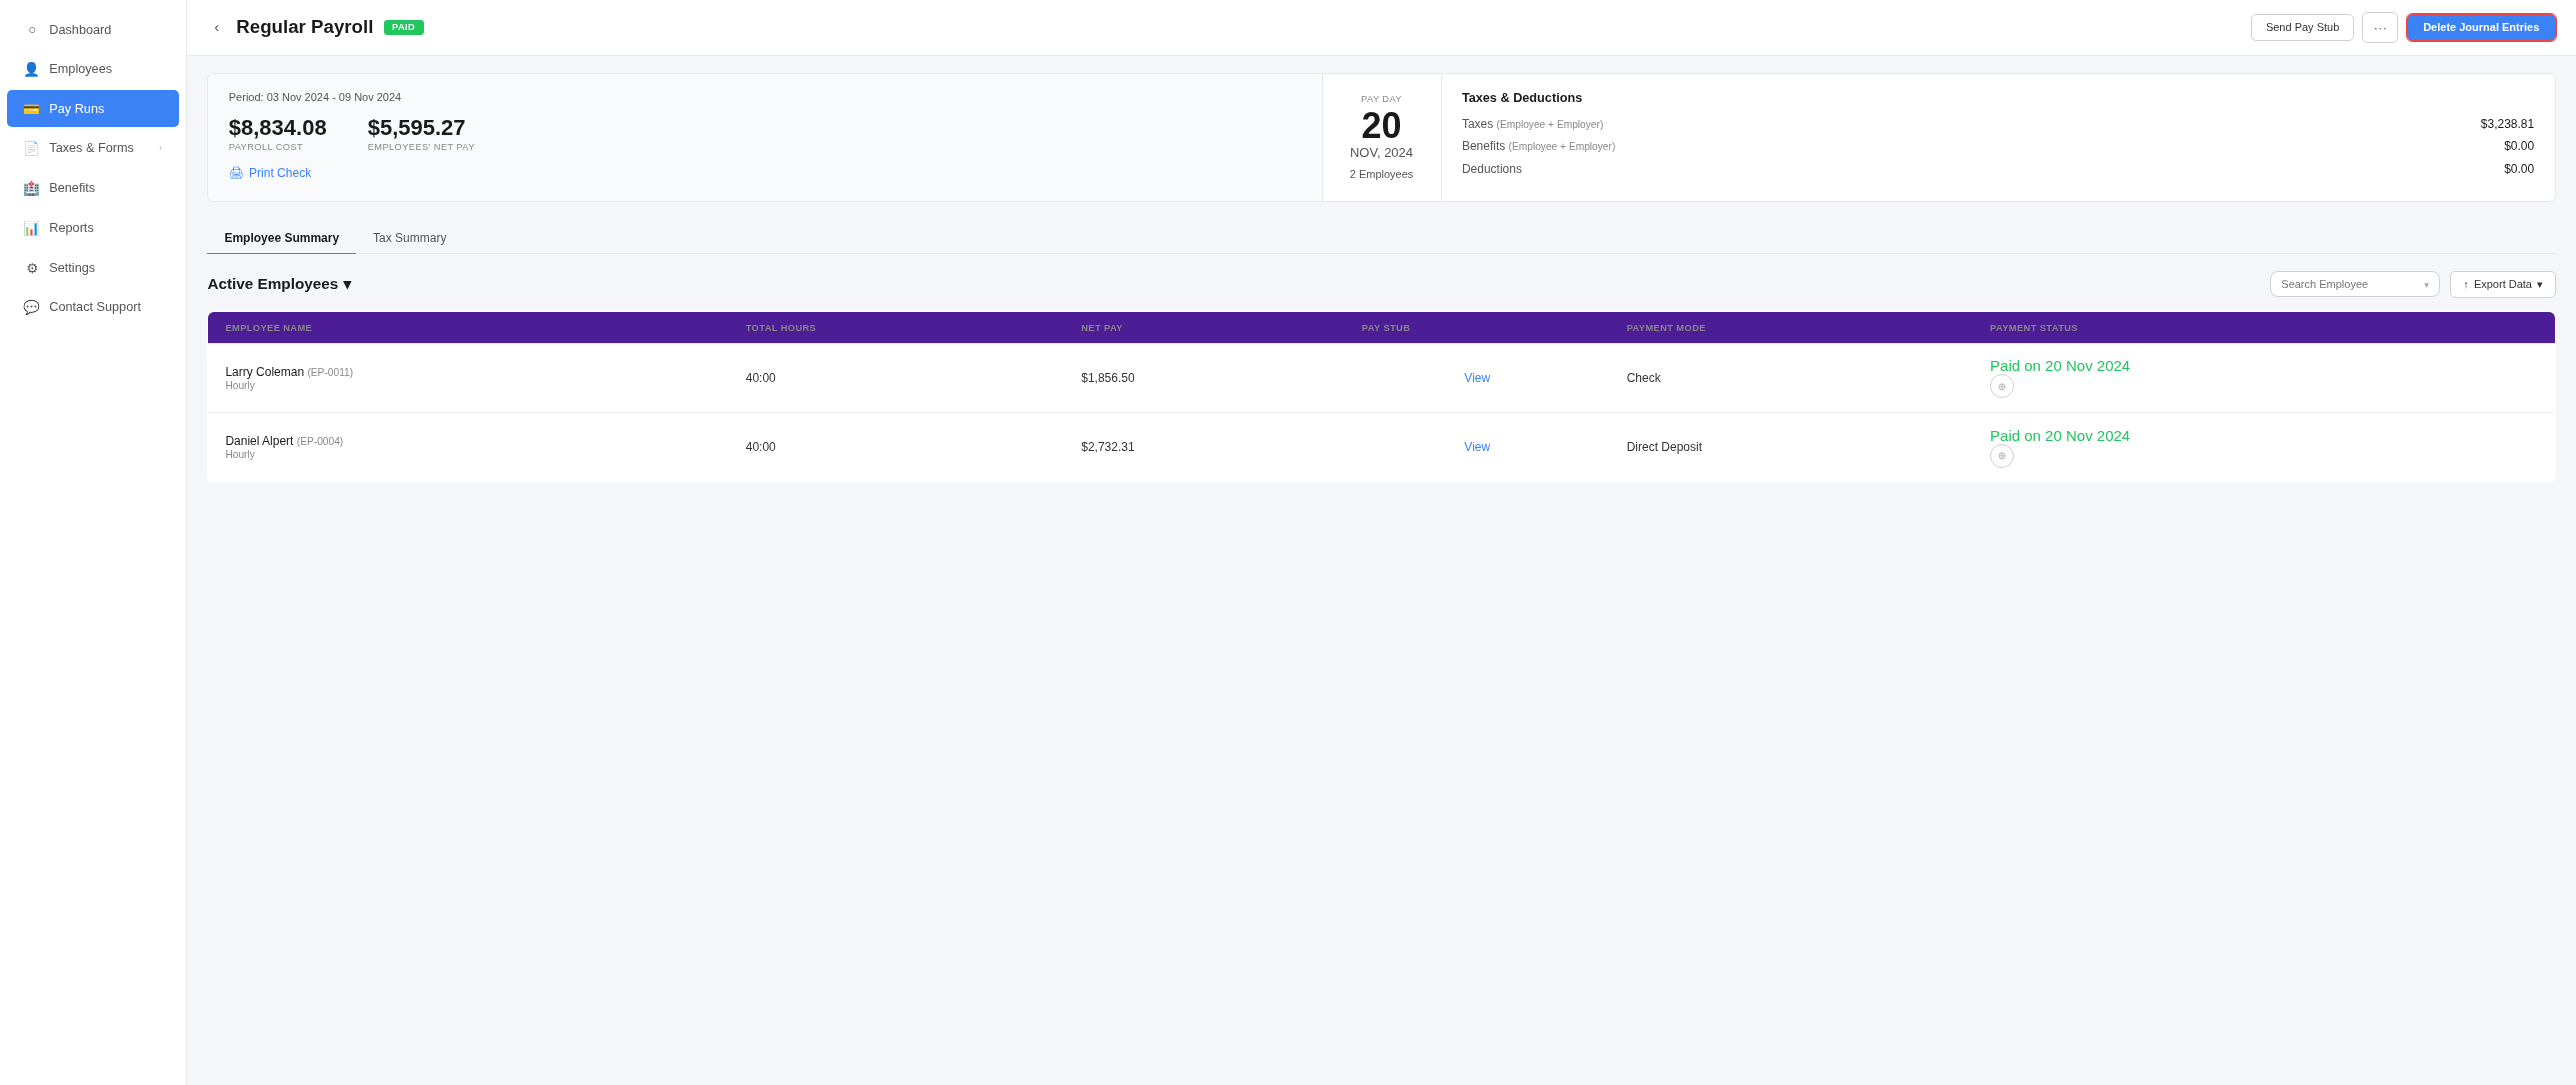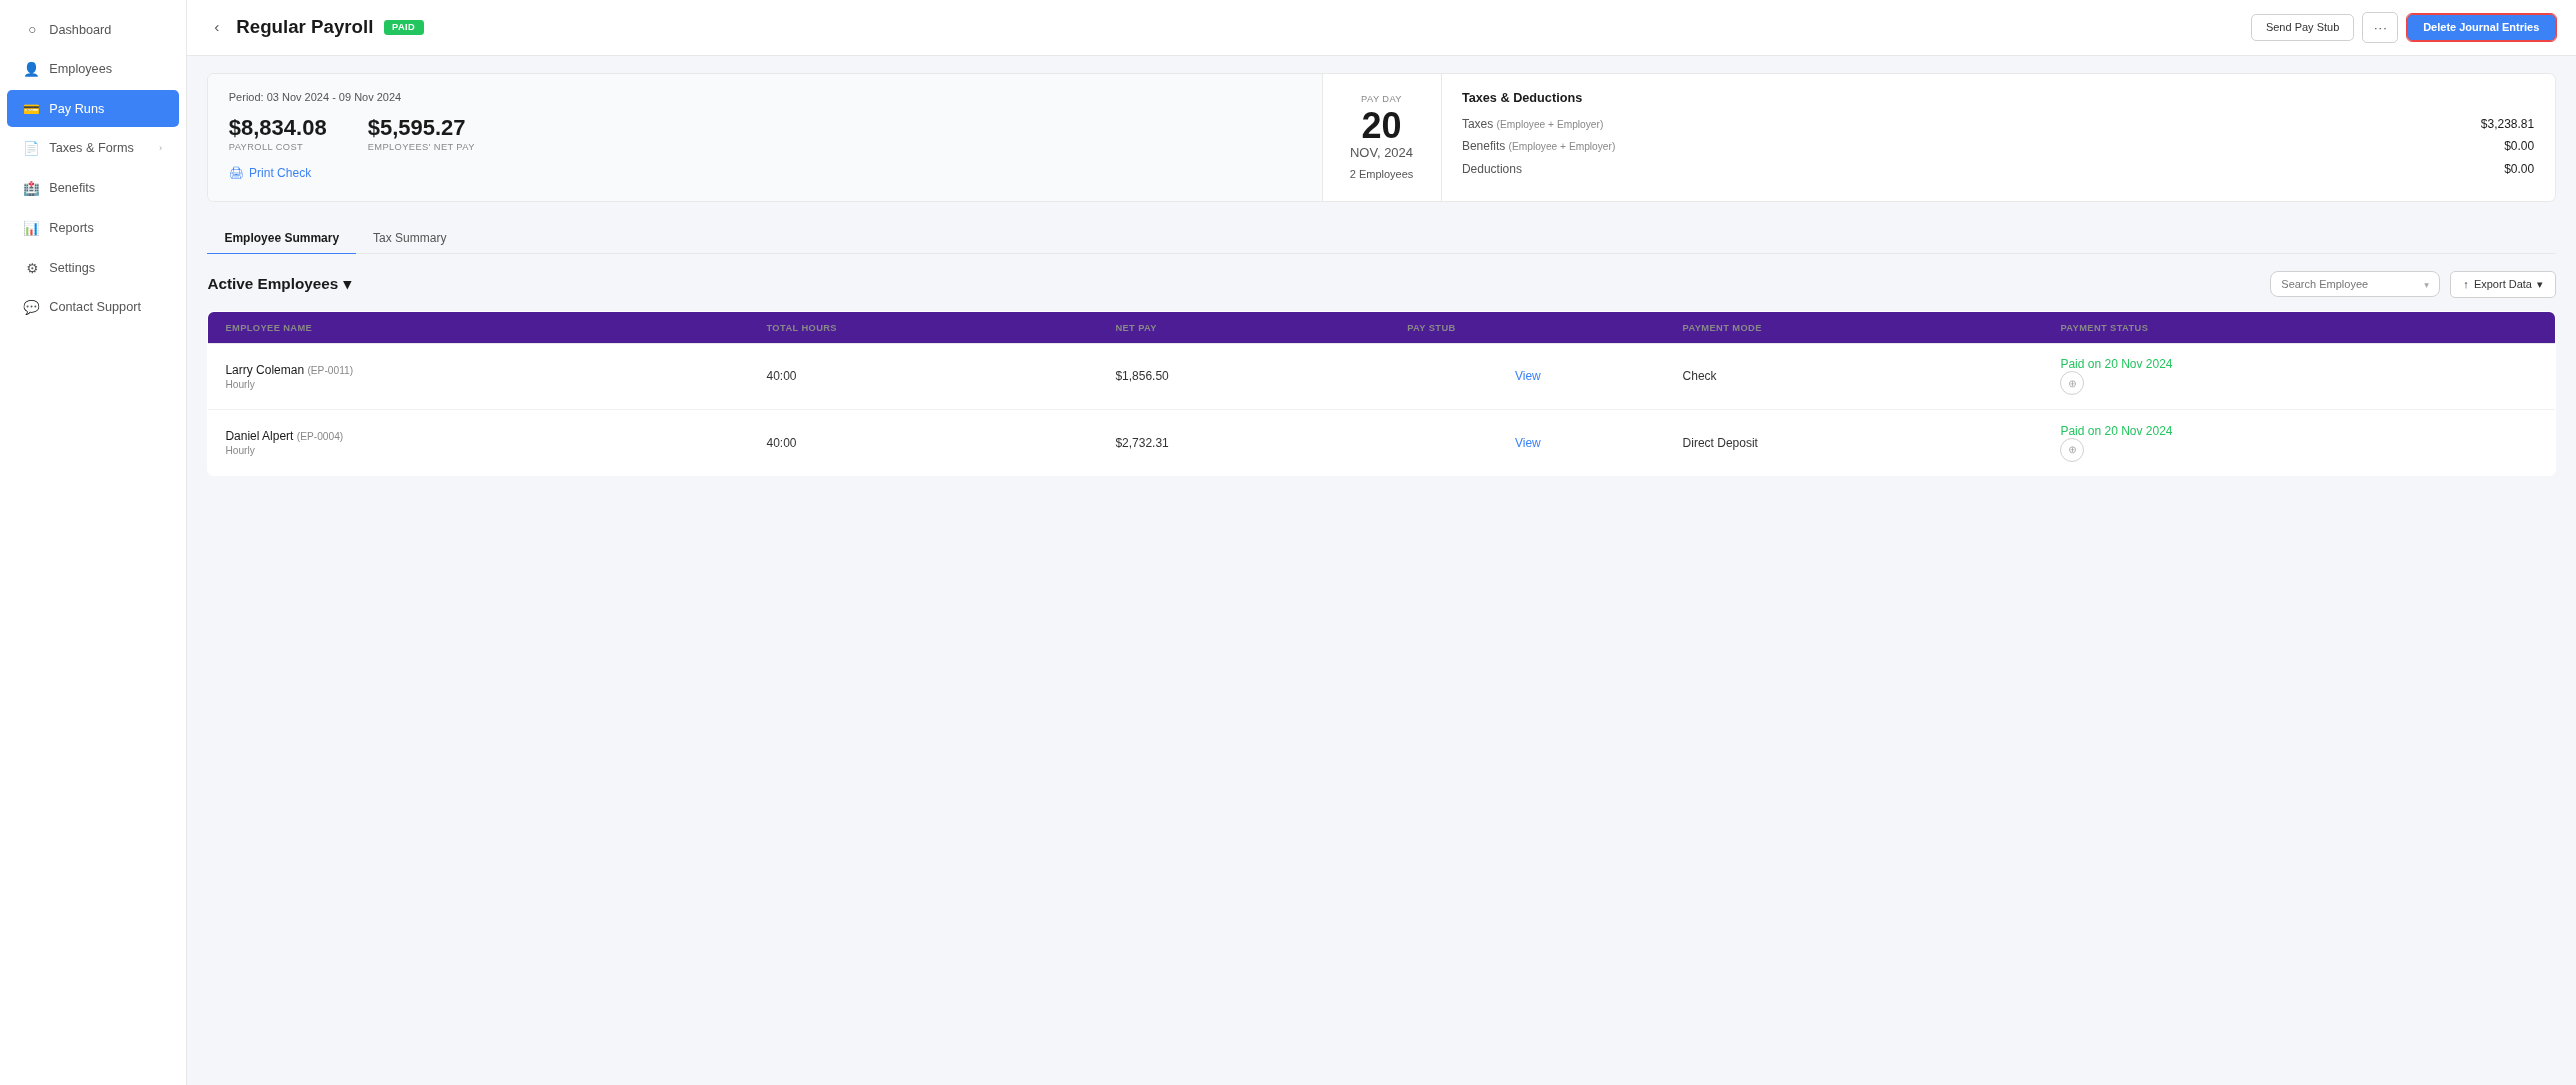--- a/index.html
+++ b/index.html
@@ -330,21 +330,21 @@
       padding: 13.6px 17px;
       font-size: 12px;
       color: #333;
       border-bottom: 0.8px solid #f0f0f0;
     }
     .employees-table tbody tr:last-child td { border-bottom: none; }
     .emp-name { font-weight: 500; color: #1a1a1a; }
     .emp-id { font-size: 10.2px; color: #888; }
     .emp-type { font-size: 10.2px; color: #888; margin-top: 1.7px; }
     .view-link { color: #3b82f6; cursor: pointer; text-decoration: none; }
-    .paid-status { color: #22c55e; font-size: 12px; }
+    .paid-status { color: #22c55e; font-size: 15px; }
     .circle-btn {
       background: none;
       border: 1.3px solid #d0d0d0;
       border-radius: 50%;
       width: 24px;
       height: 24px;
       cursor: pointer;
       display: flex;
       align-items: center;
       justify-content: center;

